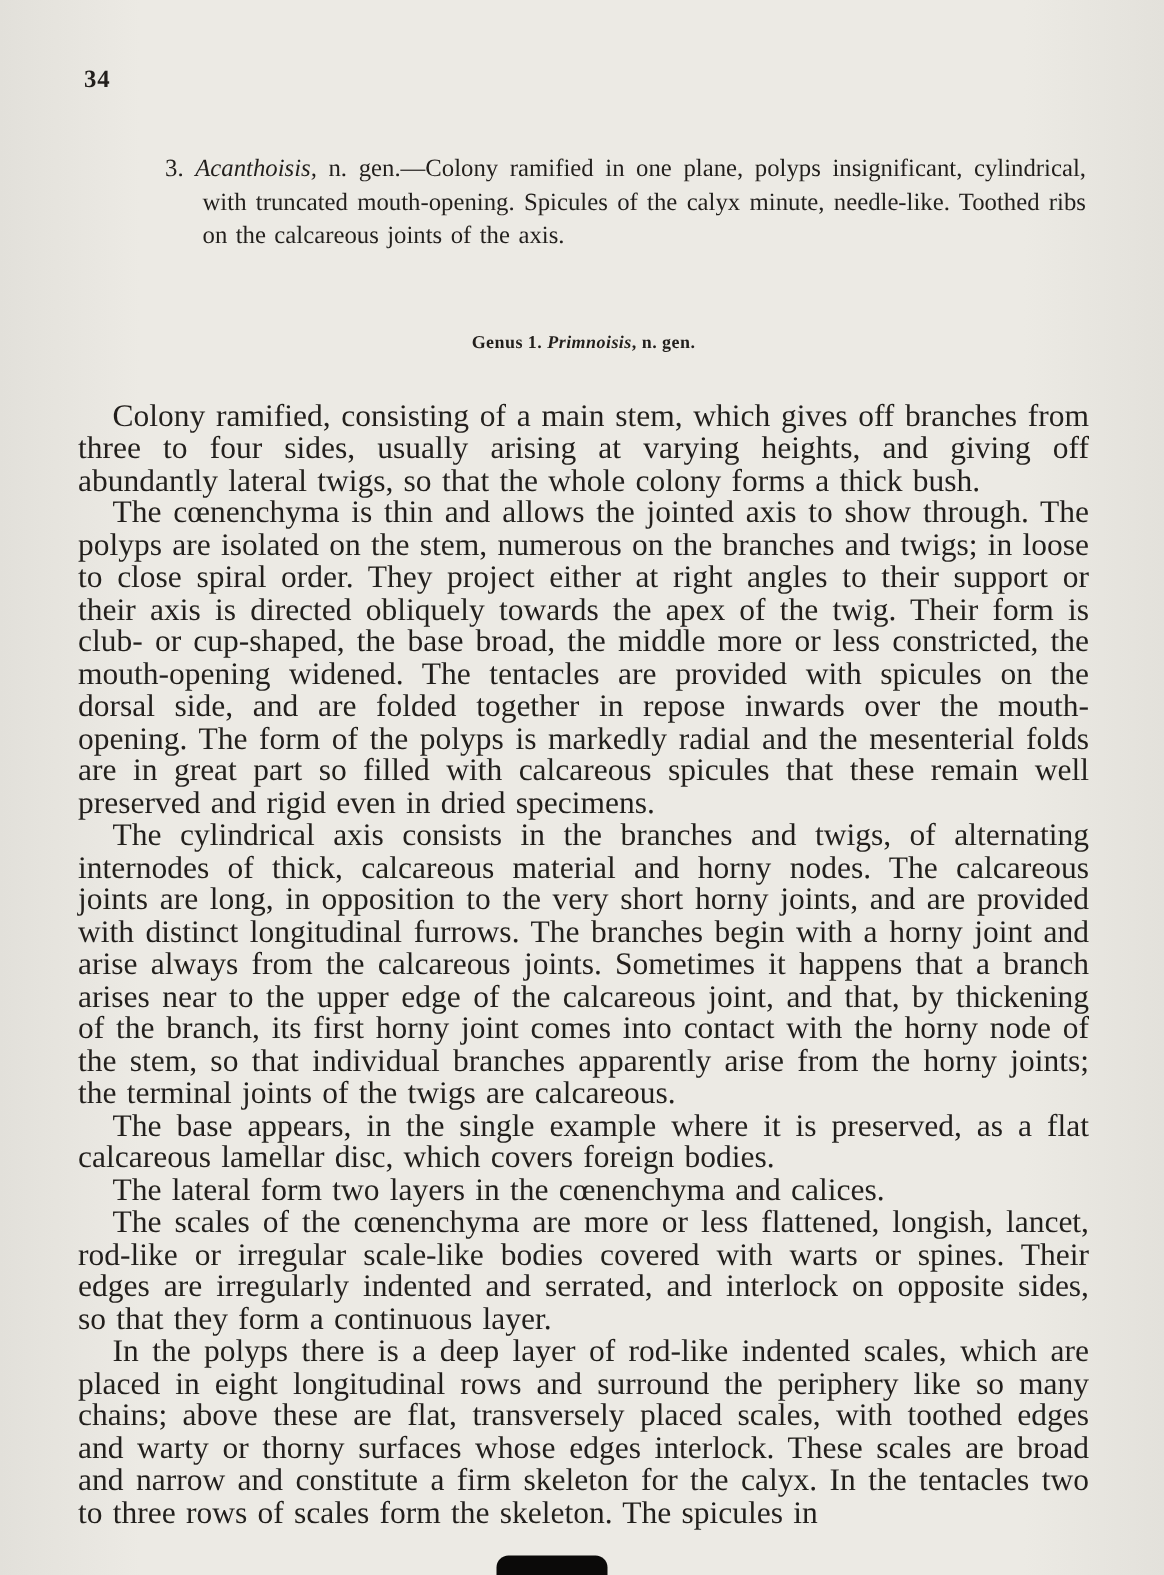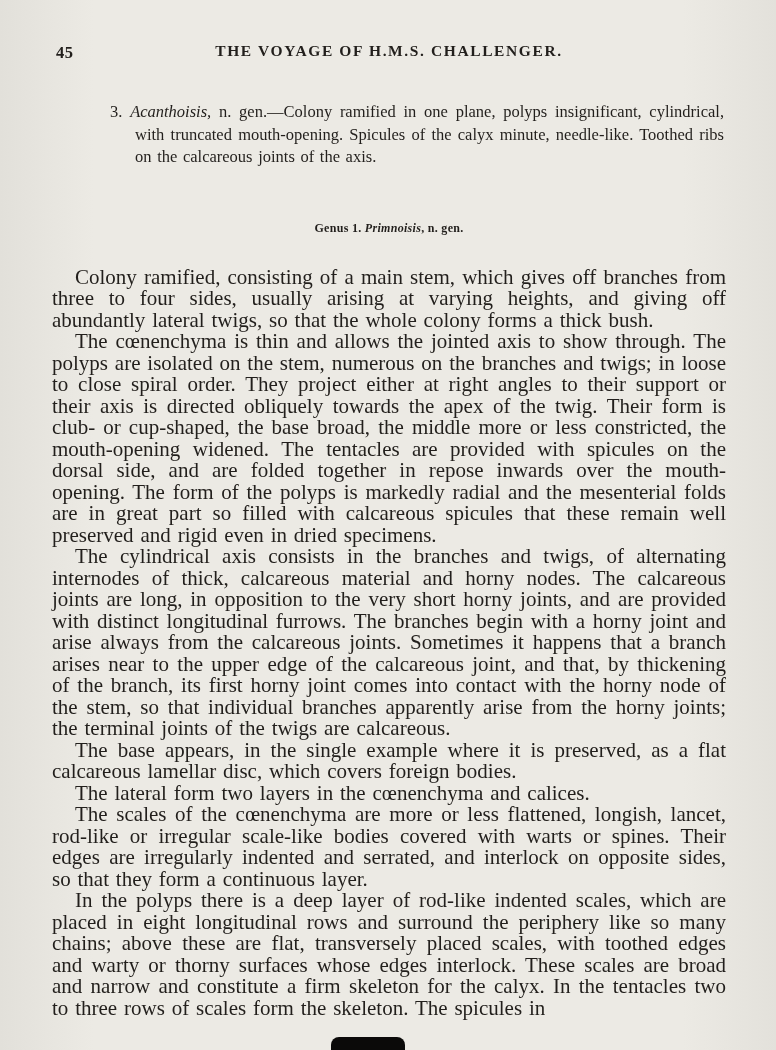--- a/index.html
+++ b/index.html
@@ -62,22 +62,21 @@
     background: #0b0a09;
     border-radius: 8px 8px 0 0;
   }
 </style>
 </head>
 <body>
 
 <div class="page">
 
   <header class="running-head">
-    <span class="page-number">45</span>
-    <span class="header-title">THE VOYAGE OF H.M.S. CHALLENGER.</span>
+    <span class="page-number">34</span>
   </header>
 
   <p class="entry"><span>3. </span><i>Acanthoisis,</i><span> n. gen.—Colony ramified in one plane, polyps insignificant, cylindrical, with truncated mouth-opening.  Spicules of the calyx minute, needle-like.  Toothed ribs on the calcareous joints of the axis.</span></p>
 
   <h2 class="genus-heading"><span>Genus 1. </span><i>Primnoisis</i><span>, n. gen.</span></h2>
 
   <section class="body-text">
     <p>Colony ramified, consisting of a main stem, which gives off branches from three to four sides, usually arising at varying heights, and giving off abundantly lateral twigs, so that the whole colony forms a thick bush.</p>
     <p>The cœnenchyma is thin and allows the jointed axis to show through.  The polyps are isolated on the stem, numerous on the branches and twigs; in loose to close spiral order.  They project either at right angles to their support or their axis is directed obliquely towards the apex of the twig.  Their form is club- or cup-shaped, the base broad, the middle more or less constricted, the mouth-opening widened.  The tentacles are provided with spicules on the dorsal side, and are folded together in repose inwards over the mouth-opening.  The form of the polyps is markedly radial and the mesenterial folds are in great part so filled with calcareous spicules that these remain well preserved and rigid even in dried specimens.</p>
     <p>The cylindrical axis consists in the branches and twigs, of alternating internodes of thick, calcareous material and horny nodes.  The calcareous joints are long, in opposition to the very short horny joints, and are provided with distinct longitudinal furrows.  The branches begin with a horny joint and arise always from the calcareous joints.  Sometimes it happens that a branch arises near to the upper edge of the calcareous joint, and that, by thickening of the branch, its first horny joint comes into contact with the horny node of the stem, so that individual branches apparently arise from the horny joints; the terminal joints of the twigs are calcareous.</p>

